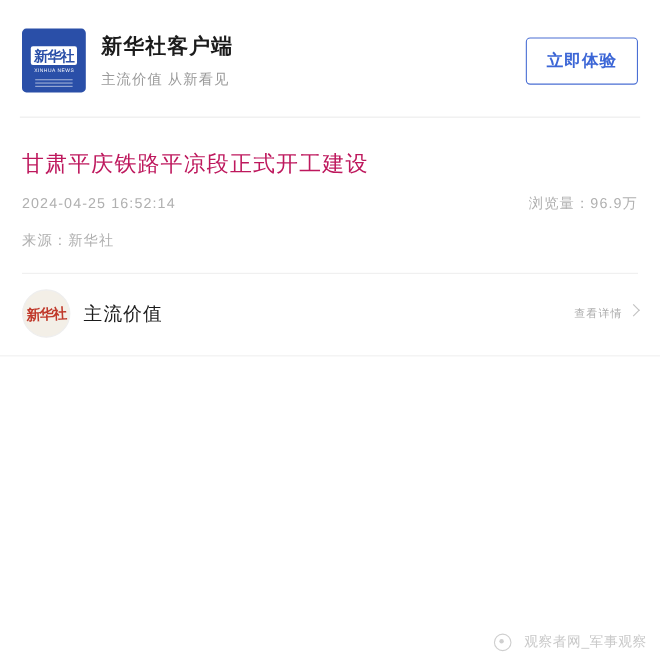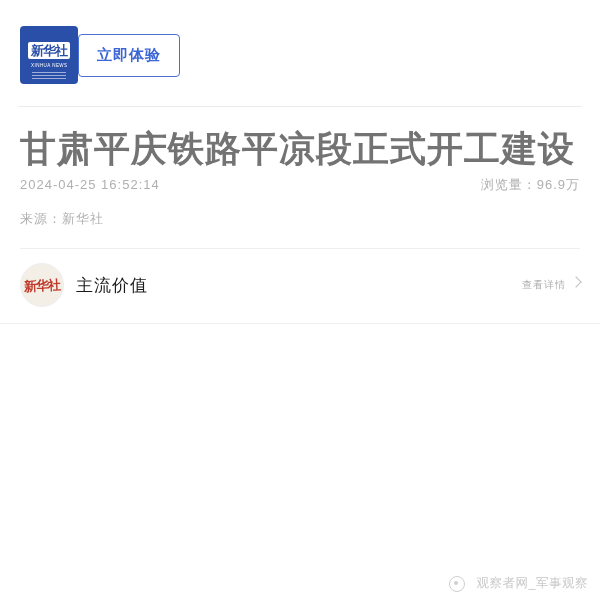--- a/index.html
+++ b/index.html
@@ -119,24 +119,24 @@
     background: #ececec;
     margin: 0 18px;
   }
 
   
   .article {
     padding: 22px 20px 0 20px;
     box-sizing: border-box;
   }
   .headline {
-    font-size: 36px;
+    font-size: 20px;
     line-height: 40px;
-    color: #737373;
-    font-weight: bold;
+    color: #be185d;
+    font-weight: normal;
     letter-spacing: 1px;
     font-family: "Liberation Serif", serif;
     margin: 0;
   }
   .meta-row {
     display: flex;
     justify-content: space-between;
     align-items: baseline;
     margin-top: 7px;
     font-size: 13px;
@@ -273,20 +273,24 @@
   <div class="topbar">
     <div class="logo">
       <div class="logo-badge">新华社</div>
       <div class="logo-sub">XINHUA NEWS</div>
       <div class="logo-lines">
           <i></i>
           <i></i>
           <i></i>
         </div>
     </div>
+    <div class="brand">
+      <div class="brand-title">新华社客户端</div>
+      <div class="brand-sub">主流价值 从新看见</div>
+    </div>
     <button class="cta">立即体验</button>
   </div>
 
   <div class="divider"></div>
 
   <div class="article">
     <h1 class="headline">甘肃平庆铁路平凉段正式开工建设</h1>
     <div class="meta-row">
       <span class="meta-time">2024-04-25 16:52:14</span>
       <span class="meta-views">浏览量：96.9万</span>

